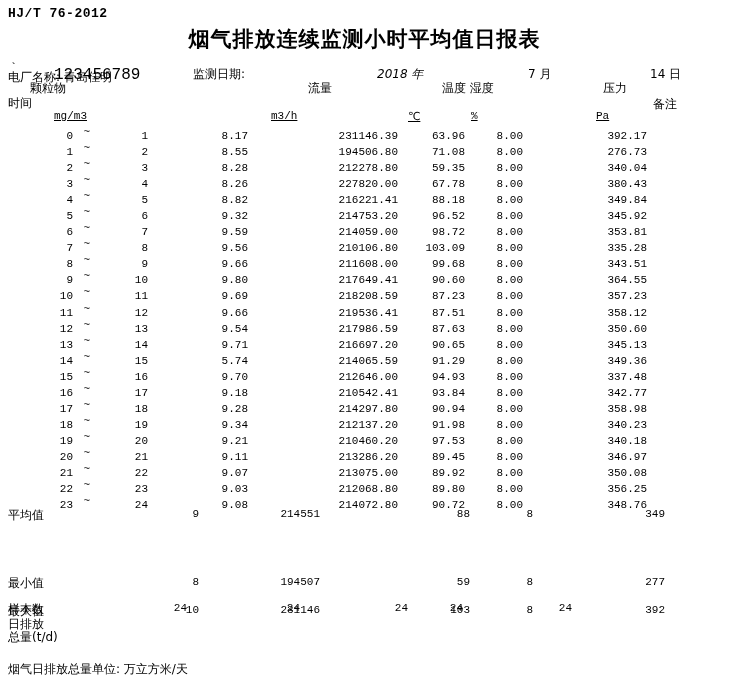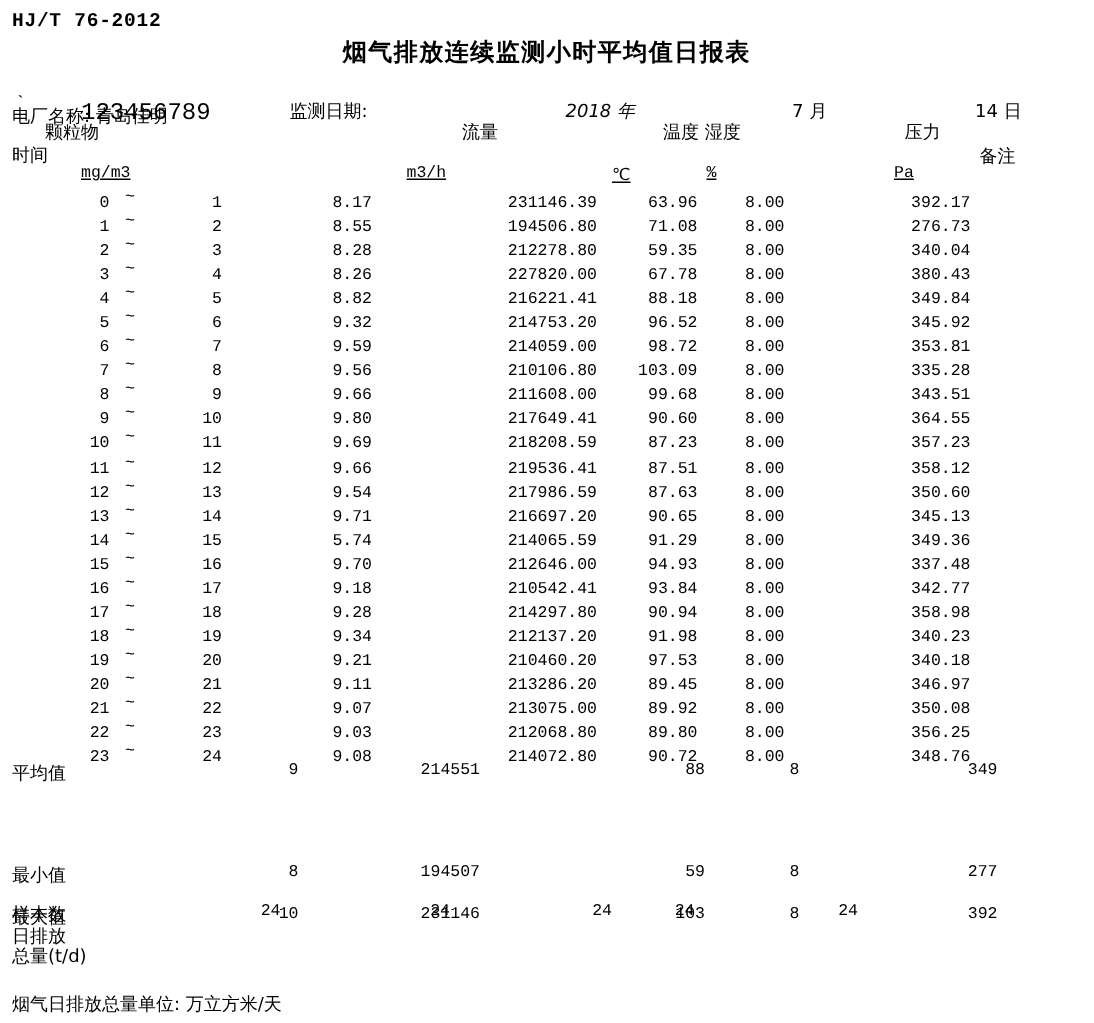--- a/index.html
+++ b/index.html
@@ -2,21 +2,21 @@
 <html><head>
 <meta charset="utf-8">
 <style>
   html,body{margin:0;padding:0;background:#ffffff;}
   body{width:729px;height:682px;position:relative;overflow:hidden;
        font-family:"DejaVu Sans",sans-serif;color:#000;}
   .abs{position:absolute;white-space:pre;}
   .mono{font-family:"Liberation Mono","DejaVu Sans Mono",monospace;}
 
   #standard-no{left:8px;top:6px;font-weight:bold;font-size:13px;letter-spacing:.5px;}
-  #page-title{left:0;right:0;top:25px;text-align:center;font-weight:bold;font-size:16px;letter-spacing:1px;}
+  #page-title{left:0;right:0;top:25px;text-align:center;font-weight:bold;font-size:21px;letter-spacing:1px;}
 
   #plant-line{left:8px;top:69px;font-size:12px;}
   #tick-mark{left:10px;top:62px;font-size:12px;}
   #plant-code{left:54px;top:66px;font-size:16px;}
   #date-label{left:193px;top:66px;font-size:12px;}
   #date-year{left:377px;top:66px;font-size:12px;font-style:italic;}
   #date-month{left:528px;top:66px;font-size:12px;}
   #date-day{left:650px;top:66px;font-size:12px;}
 
   #col-pm{left:30px;top:80px;font-size:12px;}

